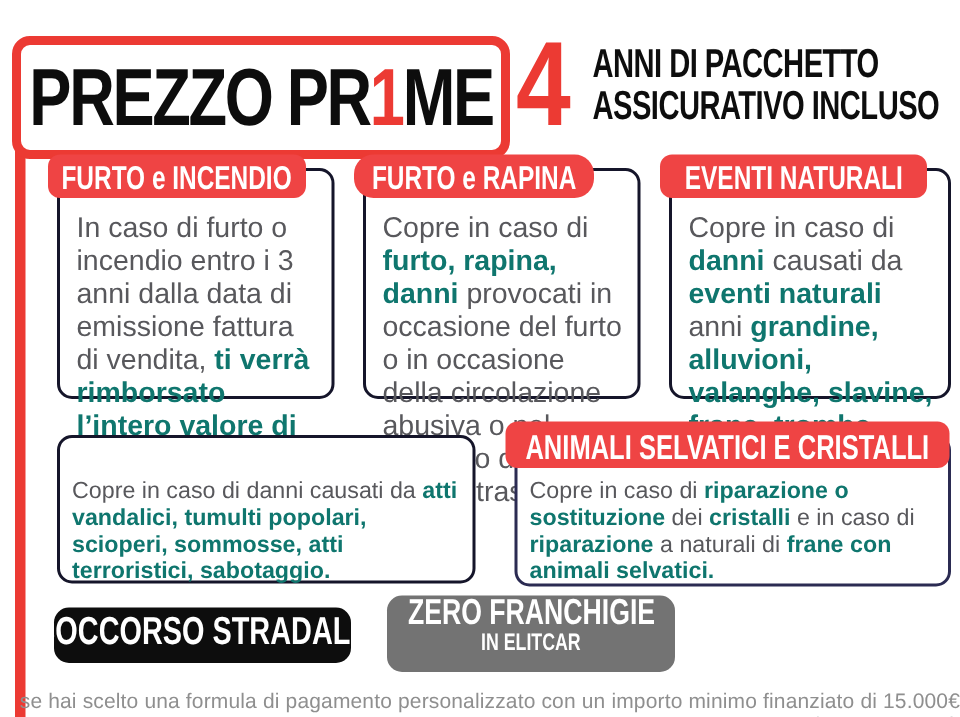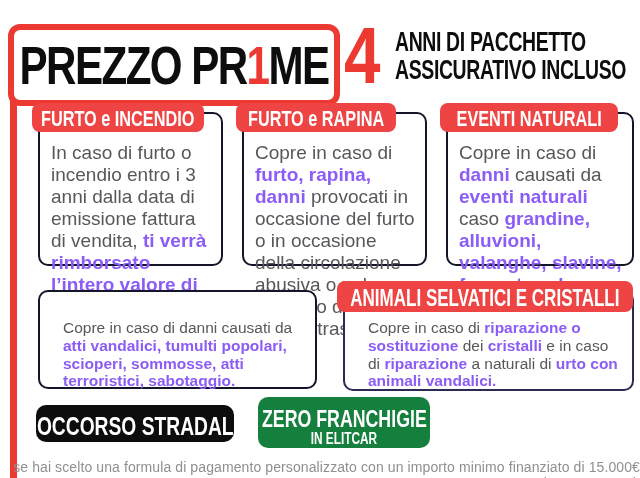--- a/index.html
+++ b/index.html
@@ -48,50 +48,50 @@
   }
   .card .box.navy { border-color:#2b2b52; }
   .card .pill {
     position:absolute; left:0; top:0; background:#ef4444; border-radius:8px;
     display:flex; align-items:flex-end; justify-content:center; z-index:2;
   }
   .pill span, .badge span {
     display:inline-block; white-space:nowrap; color:#ffffff;
     font-weight:800; transform:scaleX(0.74);
   }
-  .seg-b { font-weight:bold; color:#8b5cf6; }
+  .seg-b { font-weight:bold; color:#0f766e; }
   
   .c1 { left:32px; top:103px; width:191px; height:163px; }
   .c2 { left:236px; top:103px; width:191px; height:163px; }
   .c3 { left:440px; top:103px; width:194px; height:163px; }
   .c1 .box, .c2 .box, .c3 .box {
     left:6px; top:9px; right:0; bottom:0; padding:28px 7px 4px 11px;
   }
   .c1 .pill { width:172px; height:29px; }
-  .c2 .pill { width:160px; height:29px; }
+  .c2 .pill { width:160px; height:29px;border-radius:13px; }
   .c3 .pill { width:178px; height:29px; }
   .c1 .pill span, .c2 .pill span, .c3 .pill span { font-size:22px; }
   
   .c4 { left:32px; top:281px; width:285px; height:108px; }
   .c5 { left:337px; top:281px; width:297px; height:110px; }
   .c4 .box, .c5 .box {
-    left:6px; top:9px; right:0; bottom:0; padding:27px 10px 4px 23px;
+    left:6px; top:9px; right:0; bottom:0; padding:27px 10px 4px 8px;
     font-size:15.5px; line-height:1.15;
   }
   .c4 .pill { width:204px; height:30px; }
   .c5 .pill { width:296px; height:31px; }
   .c4 .pill span, .c5 .pill span { font-size:23px; }
   
   .badge {
     position:absolute; border-radius:10px; background:#0d0d0d;
-    display:flex; flex-direction:column; align-items:center; justify-content:flex-end;
+    display:flex; flex-direction:column; align-items:center; justify-content:flex-start;
   }
   .badge-left  { left:36px;  top:405px; width:198px; height:37px; }
   .badge-right { left:455px; top:405px; width:179px; height:37px; }
-  .badge-center{ left:258px; top:397px; width:172px; height:51px; background:#15803d; }
+  .badge-center{ left:258px; top:397px; width:192px; height:51px; background:#737373; }
   .badge-left span, .badge-right span { font-size:26px; }
   .badge-center .l1 { font-size:24px; line-height:1.0; }
   .badge-center .l2 { font-size:16px; line-height:1.05; }
   
   .disclaimer {
     position:absolute; left:0; right:0; top:459px; text-align:right;
     font-size:14px; color:#8f8f8f; letter-spacing:0.1px;
   }
 </style>
 </head>
@@ -121,32 +121,32 @@
   </div>
 
   <div class="card c2">
     <div class="box"><span>Copre in caso di </span><span class="seg-b">furto, rapina, danni</span><span> provocati in occasione del furto o in occasione della circolazione abusiva o nel tentativo di rubare oggetti trasportati</span></div>
     <div class="pill">
         <span>FURTO e RAPINA</span>
       </div>
   </div>
 
   <div class="card c3">
-    <div class="box"><span>Copre in caso di </span><span class="seg-b">danni</span><span> causati da </span><span class="seg-b">eventi naturali</span><span> caso </span><span class="seg-b">grandine, alluvioni, valanghe, slavine, frane, trombe d’aria, uragani, eventi accidentale di neve.</span></div>
+    <div class="box"><span>Copre in caso di </span><span class="seg-b">danni</span><span> causati da </span><span class="seg-b">eventi naturali</span><span> anni </span><span class="seg-b">grandine, alluvioni, valanghe, slavine, frane, trombe d’aria, uragani, eventi accidentale di neve.</span></div>
     <div class="pill">
         <span>EVENTI NATURALI</span>
       </div>
   </div>
 
   <div class="card c4">
     <div class="box"><span>Copre in caso di danni causati da </span><span class="seg-b">atti vandalici, tumulti popolari, scioperi, sommosse, atti terroristici, sabotaggio.</span></div>
   </div>
 
   <div class="card c5">
-    <div class="box navy"><span>Copre in caso di </span><span class="seg-b">riparazione o sostituzione</span><span> dei </span><span class="seg-b">cristalli</span><span> e in caso di </span><span class="seg-b">riparazione</span><span> a naturali di </span><span class="seg-b">urto con animali vandalici.</span></div>
+    <div class="box navy"><span>Copre in caso di </span><span class="seg-b">riparazione o sostituzione</span><span> dei </span><span class="seg-b">cristalli</span><span> e in caso di </span><span class="seg-b">riparazione</span><span> a naturali di </span><span class="seg-b">frane con animali selvatici.</span></div>
     <div class="pill">
         <span>ANIMALI SELVATICI E CRISTALLI</span>
       </div>
   </div>
 
   <div class="badge badge-left">
     <span>SOCCORSO STRADALE</span>
   </div>
 
   <div class="badge badge-center">

